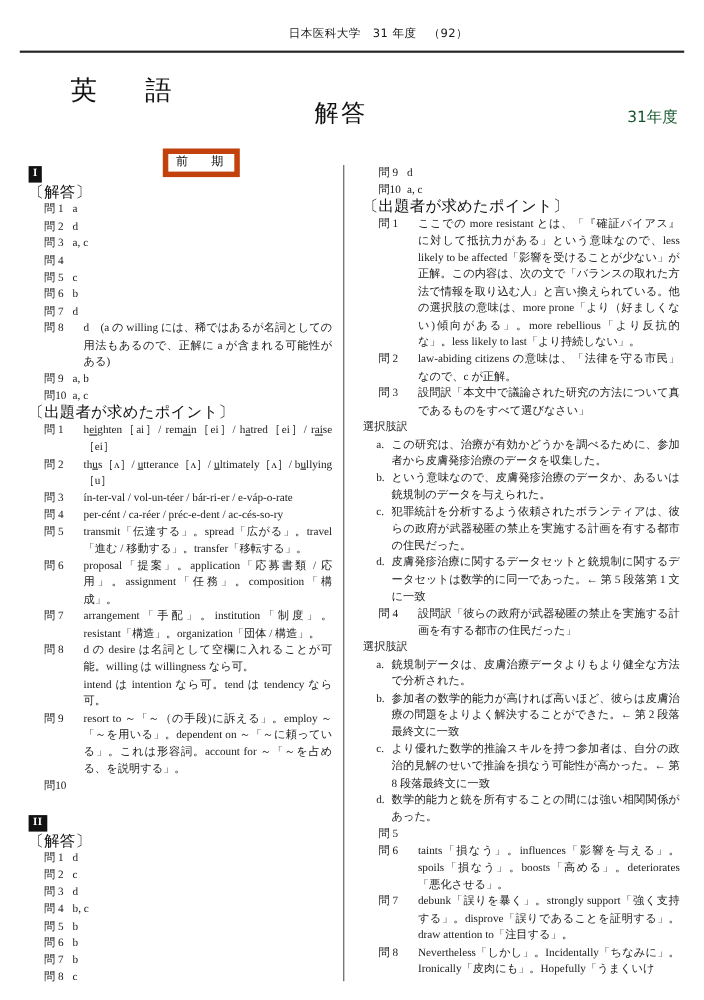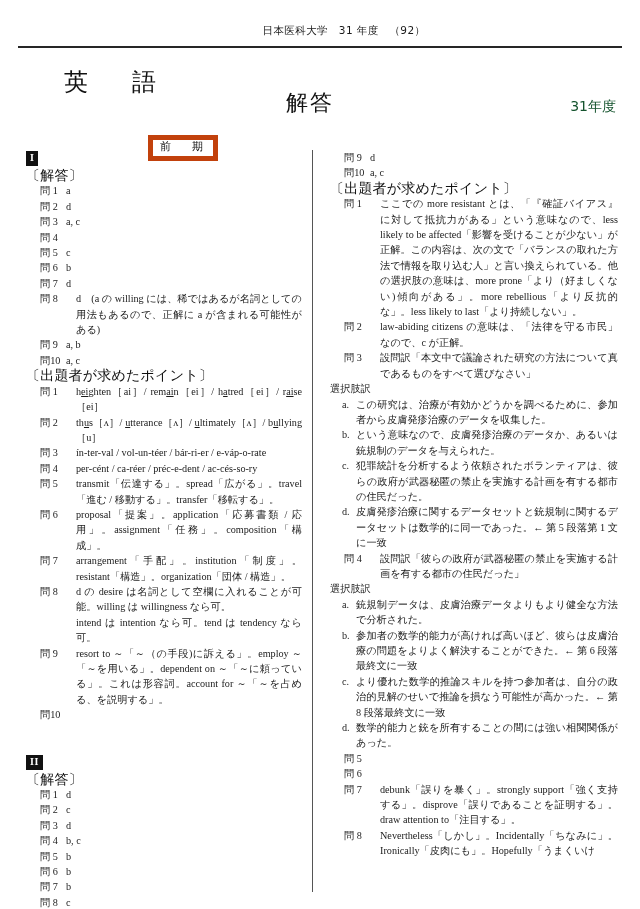--- a/index.html
+++ b/index.html
@@ -115,21 +115,21 @@
     color: #fff;
     font-family: "Liberation Serif", "DejaVu Serif", serif;
     font-size: 10px;
     font-weight: bold;
     line-height: 1;
     padding: 2px 4px 3px 4px;
     letter-spacing: 0.5px;
     margin-bottom: 1px;
   }
   .marker-row { margin: 0 0 1px 0; }
-  .marker-row.spaced { margin-top: 31px; }
+  .marker-row.spaced { margin-top: 17px; }
 
   
   .bracket-heading {
     font-family: "DejaVu Sans", "Liberation Sans", sans-serif;
     font-size: 14px;
     font-weight: normal;
     color: #111;
     letter-spacing: 0.2px;
     margin: 0;
     line-height: 15.4px;
@@ -392,38 +392,39 @@
   </div>
 
   <div class="plain-line">選択肢訳</div>
   <div id="s2-choices-2">
       <div class="optrow">
         <span class="optlabel">a.</span>
         <span class="optbody">銃規制データは、皮膚治療データよりもより健全な方法で分析された。</span>
       </div>
       <div class="optrow">
         <span class="optlabel">b.</span>
-        <span class="optbody">参加者の数学的能力が高ければ高いほど、彼らは皮膚治療の問題をよりよく解決することができた。← 第 6 段落最終文に一致</span>
+        <span class="optbody">参加者の数学的能力が高ければ高いほど、彼らは皮膚治療の問題をよりよく解決することができた。← 第 2 段落最終文に一致</span>
       </div>
       <div class="optrow">
         <span class="optlabel">c.</span>
         <span class="optbody">より優れた数学的推論スキルを持つ参加者は、自分の政治的見解のせいで推論を損なう可能性が高かった。← 第 8 段落最終文に一致</span>
       </div>
       <div class="optrow">
         <span class="optlabel">d.</span>
         <span class="optbody">数学的能力と銃を所有することの間には強い相関関係があった。</span>
       </div>
     </div>
 
   <div id="s2-points-tail">
       <div class="qrow wrap">
         <span class="qlabel">問 5</span>
       </div>
       <div class="qrow wrap">
         <span class="qlabel">問 6</span>
+        <span class="qbody">taints「損なう」。influences「影響を与える」。spoils「損なう」。boosts「高める」。deteriorates「悪化させる」。</span>
       </div>
       <div class="qrow wrap">
         <span class="qlabel">問 7</span>
         <span class="qbody">debunk「誤りを暴く」。strongly support「強く支持する」。disprove「誤りであることを証明する」。draw attention to「注目する」。</span>
       </div>
       <div class="qrow wrap">
         <span class="qlabel">問 8</span>
         <span class="qbody">Nevertheless「しかし」。Incidentally「ちなみに」。Ironically「皮肉にも」。Hopefully「うまくいけ</span>
       </div>
     </div>

